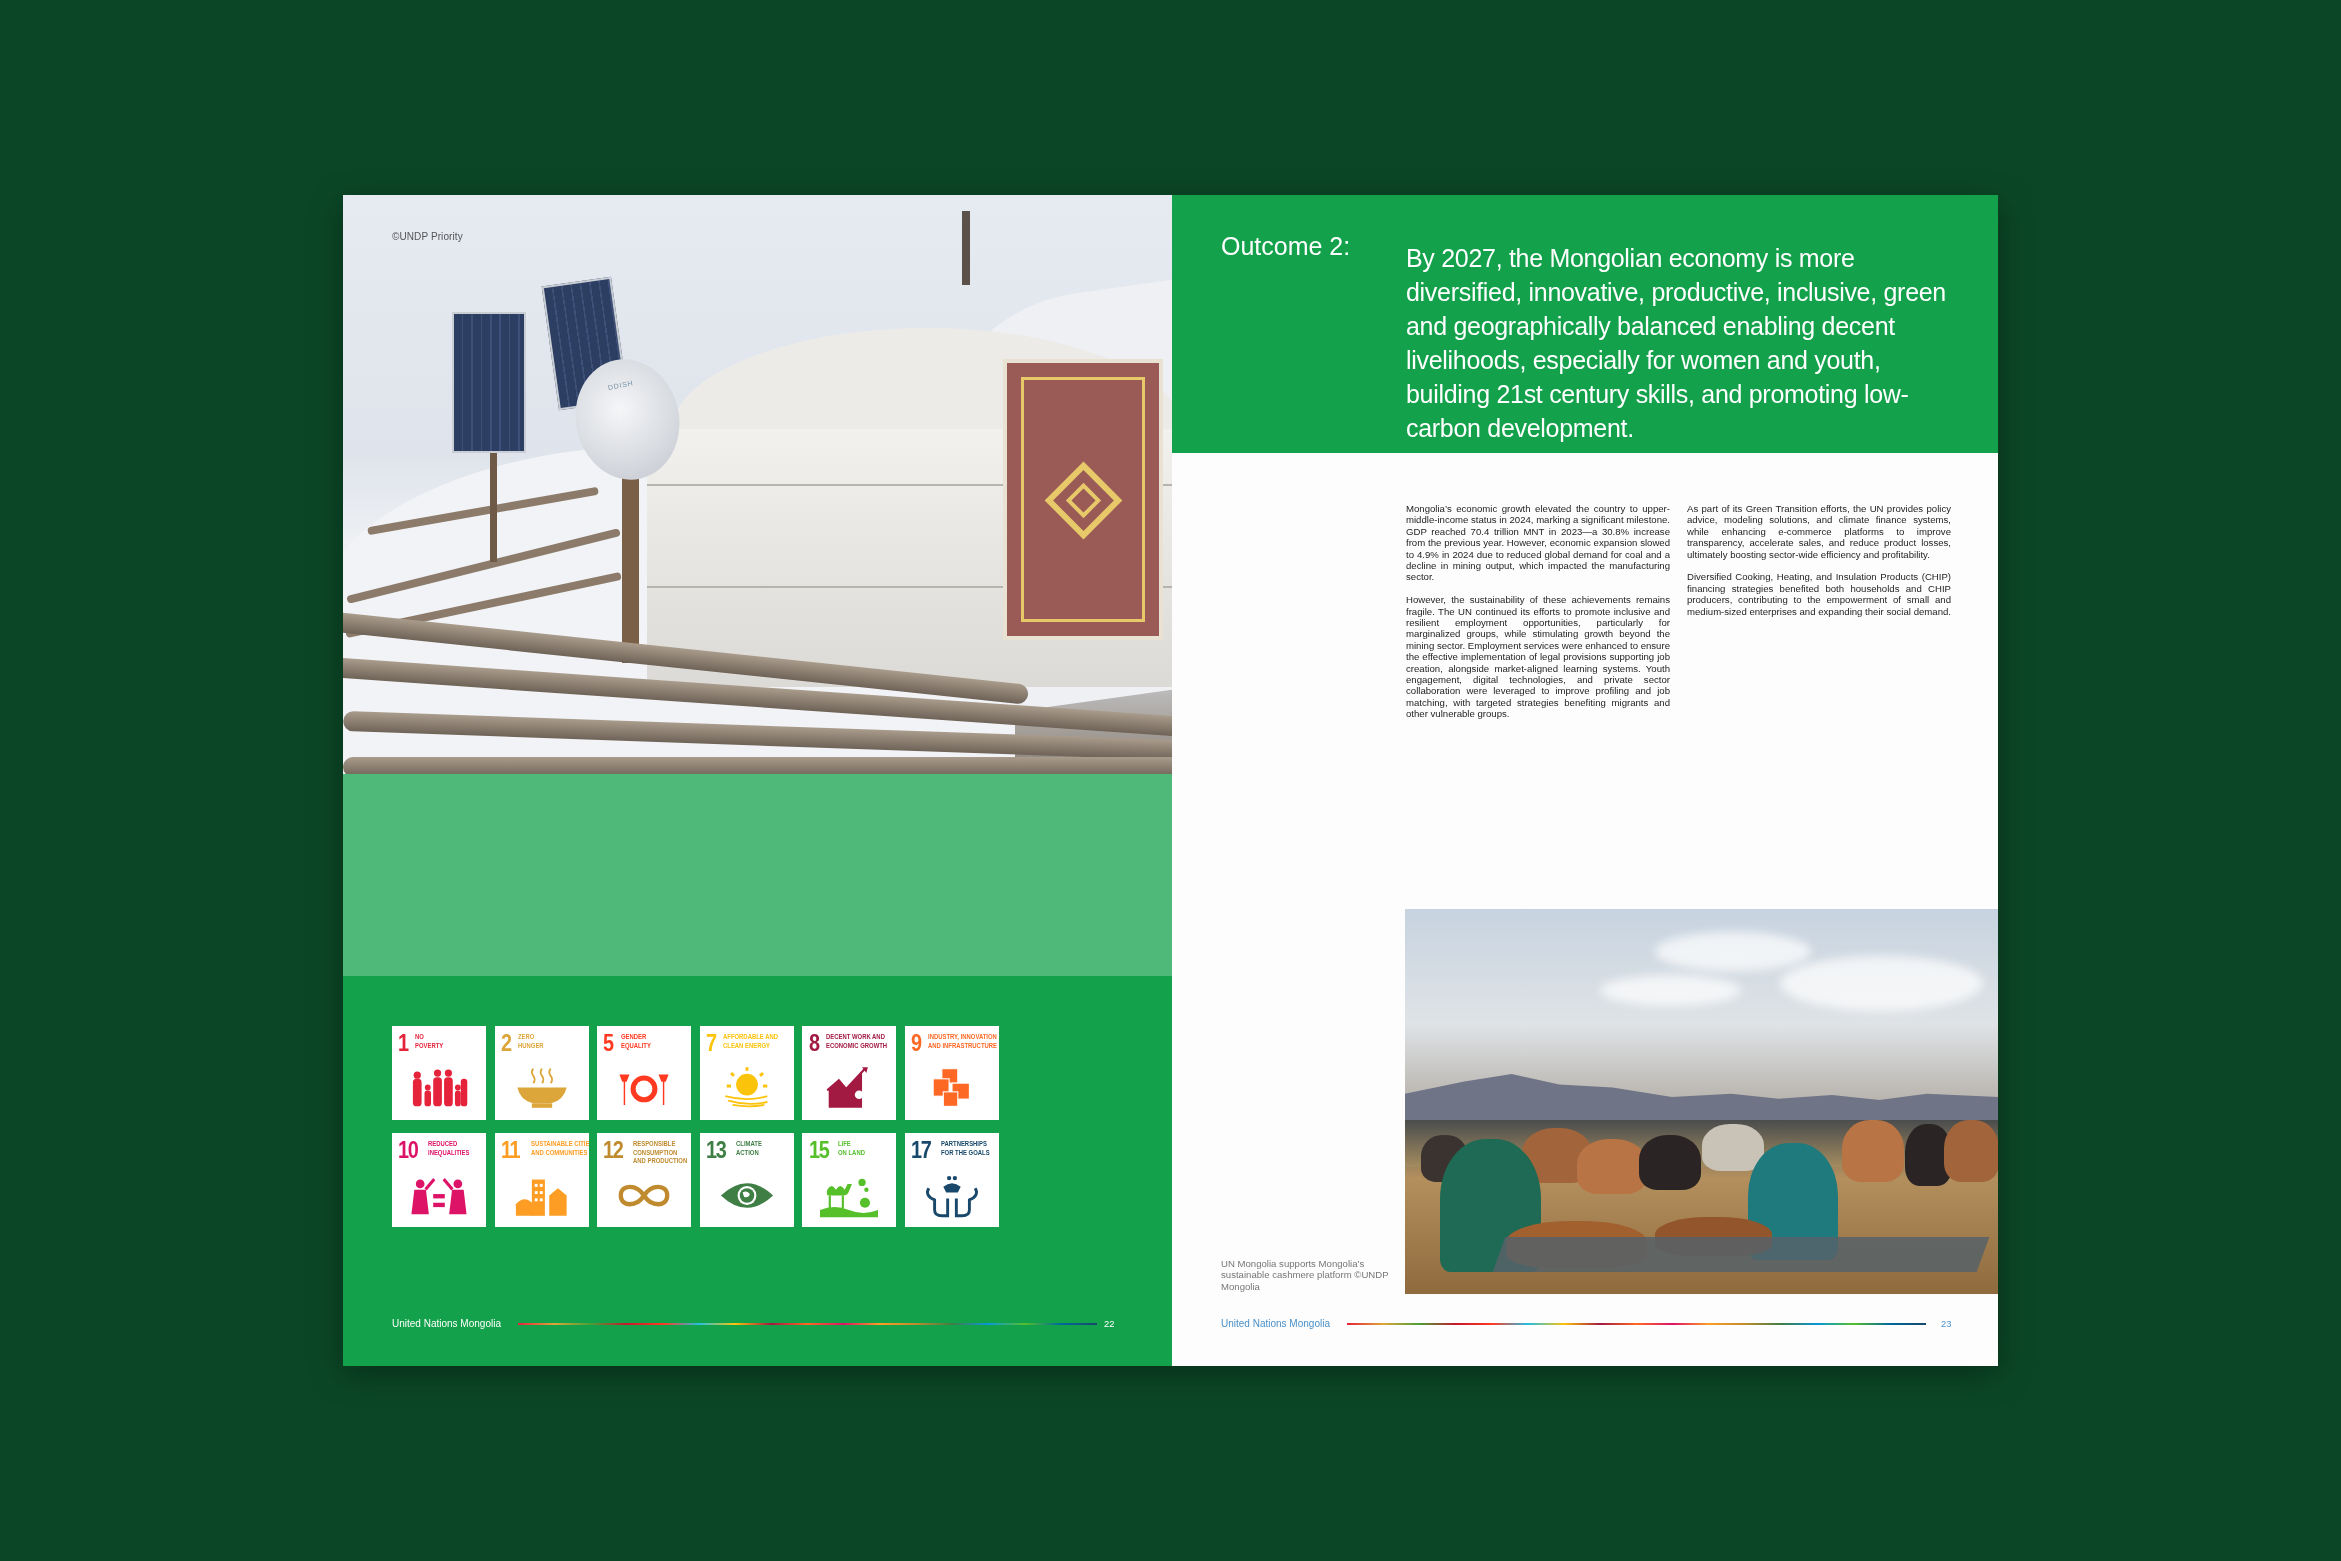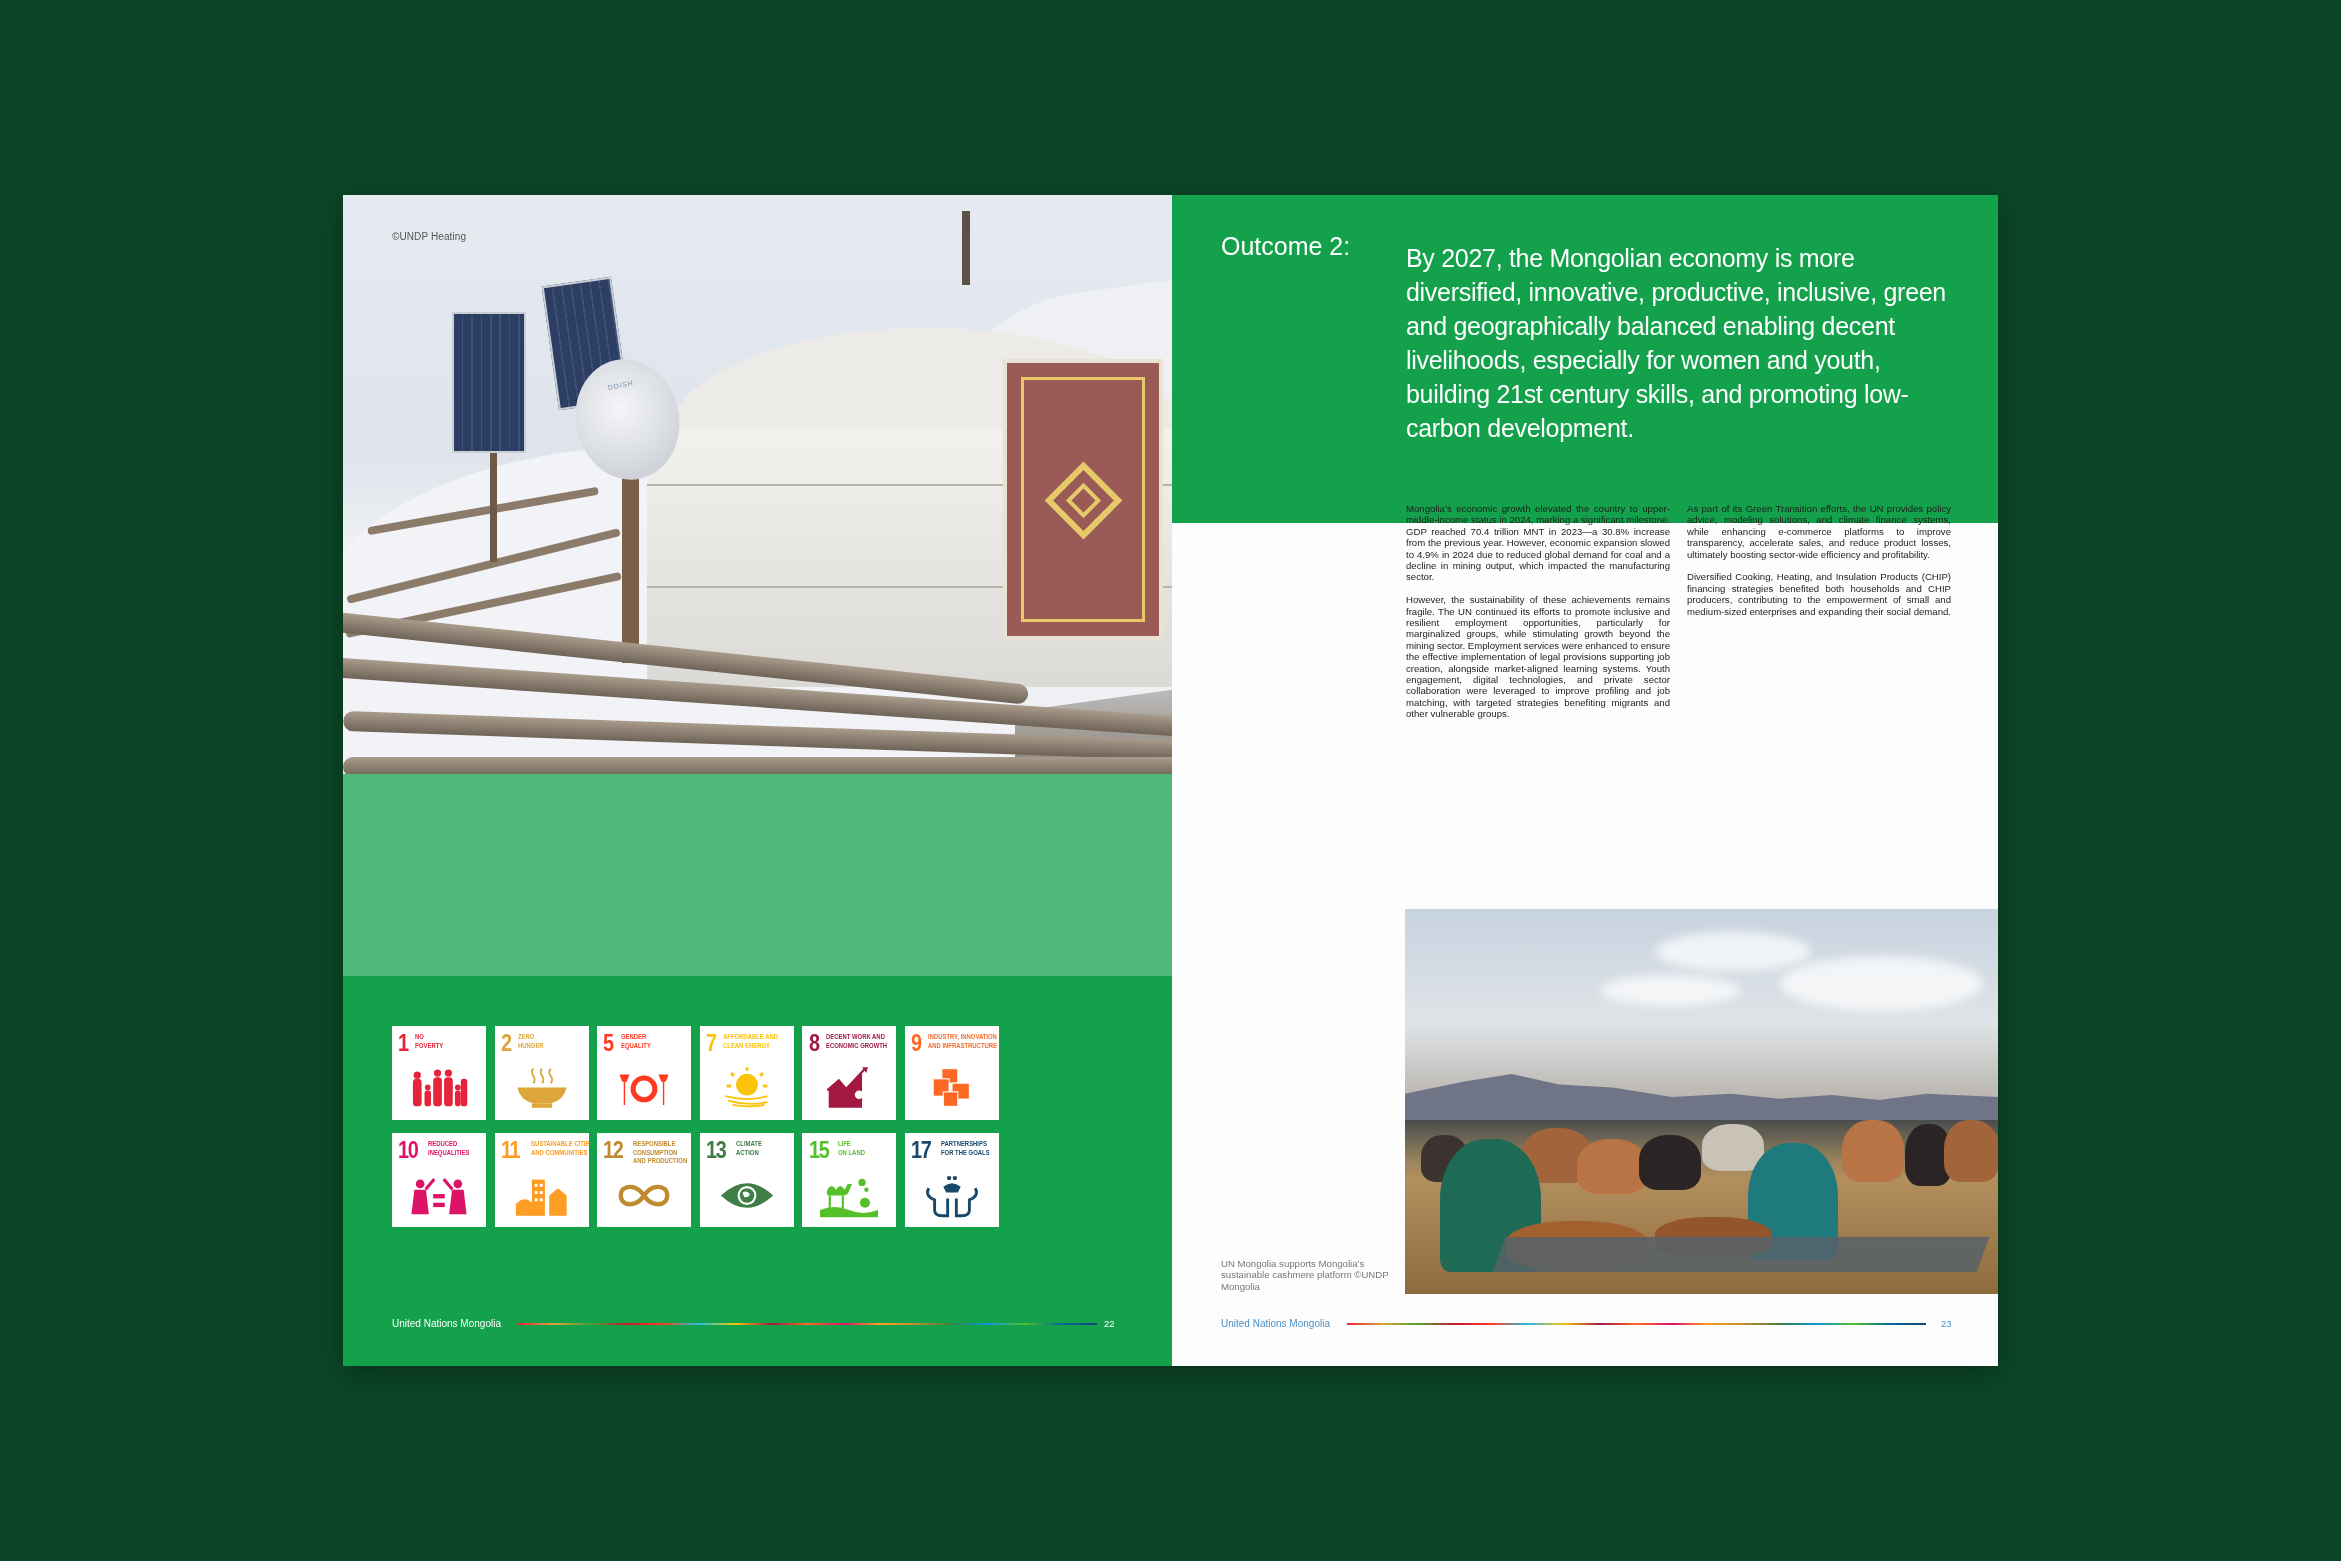--- a/index.html
+++ b/index.html
@@ -63,21 +63,21 @@
   .sdg .ico { position: absolute; left: 0; right: 0; bottom: 6.2px; height: 52px; display: flex; align-items: center; justify-content: center; }
   .sdg .ico svg { width: 58px; height: 47px; }
 
   .footer-left { position: absolute; left: 49px; top: 1123px; width: 734px; height: 11px; }
   .footer-label { position: absolute; left: 0; top: 0; font-size: 10px; line-height: 11px; white-space: nowrap; }
   .footer-rule { position: absolute; top: 4.7px; height: 2.3px; }
   .footer-page { position: absolute; top: 0; font-size: 9.4px; line-height: 11px; }
 
   
   .page-right { position: absolute; left: 829px; top: 0; width: 826px; height: 1171px; background: #fdfdfd; overflow: hidden; }
-  .outcome-box { position: absolute; left: 0; top: 0; width: 826px; height: 328px; background: #13a24b; }
+  .outcome-box { position: absolute; left: 0; top: 0; width: 826px; height: 258px; background: #13a24b; }
   .outcome-label { position: absolute; left: 49px; top: 34px; color: #fff; font-size: 25px; line-height: 34px; white-space: nowrap; }
   .outcome-text { position: absolute; left: 234px; top: 34px; width: 546px; color: #fff; font-size: 25px; line-height: 34px; letter-spacing: -0.3px; margin-top: 12px; }
 
   .body-col { position: absolute; top: 308px; width: 264px; font-size: 9.6px; line-height: 11.4px; color: #1d1d1d; text-align: justify; }
   .body-col p { margin-bottom: 11.4px; }
   .col1 { left: 234px; }
   .col2 { left: 515px; }
 
   .photo-right { position: absolute; left: 233px; top: 714px; width: 593px; height: 385px; overflow: hidden;
      background: linear-gradient(180deg,#c7d3e0 0%,#dfe3e6 30%,#b8b3ad 50%,#6e6658 58%,#b38f5e 70%,#8f6a3d 100%); }
@@ -123,21 +123,21 @@
       <div class="pole b"></div>
       <div class="dish">
         <span class="logo">DDISH</span>
       </div>
       <div class="logs">
         <div class="log" style="left:-15.6px;top:7.8px;width:703px;transform:rotate(6deg);"></div>
         <div class="log" style="left:-15.6px;top:47px;width:859px;transform:rotate(4deg);"></div>
         <div class="log" style="left:0;top:86px;width:859px;transform:rotate(2deg);"></div>
         <div class="log" style="left:0;top:117px;width:859px;"></div>
       </div>
-      <span class="credit">©UNDP Heating</span>
+      <span class="credit">©UNDP Priority</span>
     </div>
 
     <div class="sp-band">
       <h1 class="sp-title">
       </h1>
     </div>
 
     <div class="sdg-grid" id="sdg-grid">
         <div class="sdg">
           <span class="num" style="color:#e5243b">1</span>

